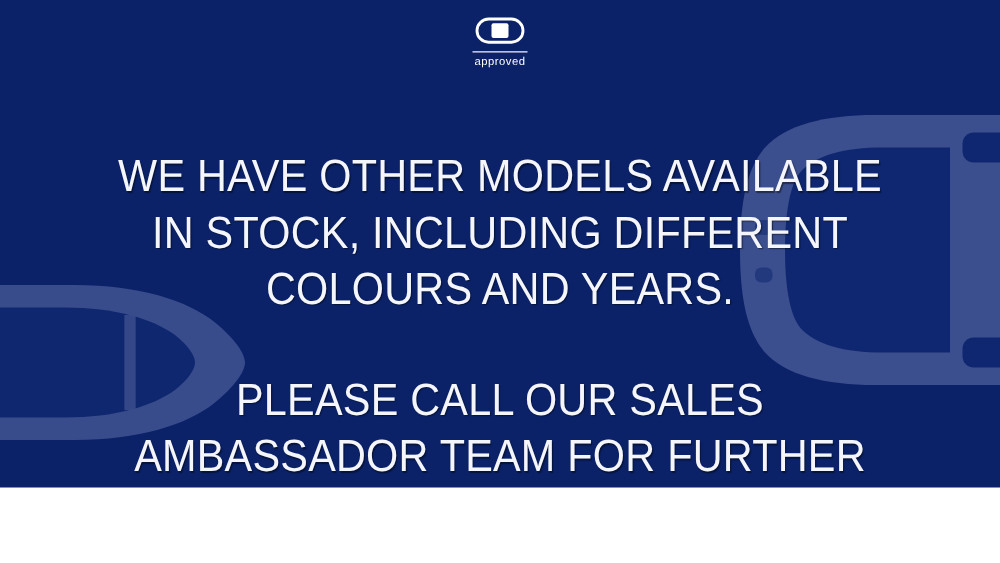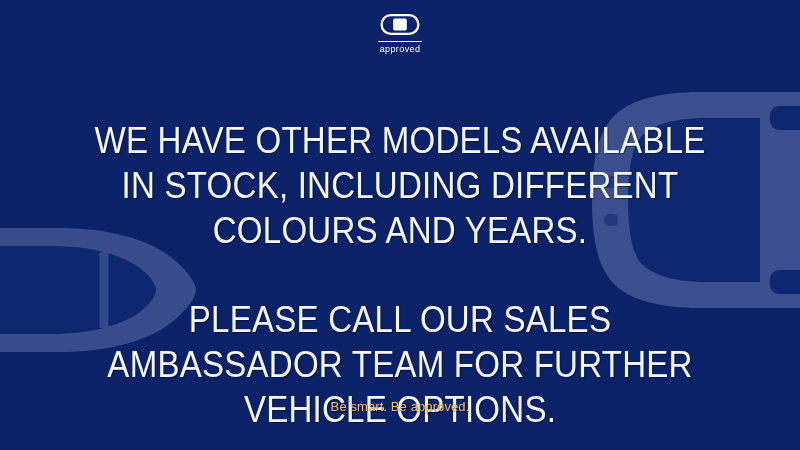--- a/index.html
+++ b/index.html
@@ -9,21 +9,21 @@
   body {
     width: 800px;
     height: 450px;
     overflow: hidden;
     font-family: "Liberation Sans", sans-serif;
   }
 
   #slide {
     position: relative;
     width: 800px;
-    height: 450px;
+    height: 390px;
     background: #0b2269;
     overflow: hidden;
   }
 
   
   .bg-layer {
     position: absolute;
     inset: 0;
     width: 800px;
     height: 450px;

